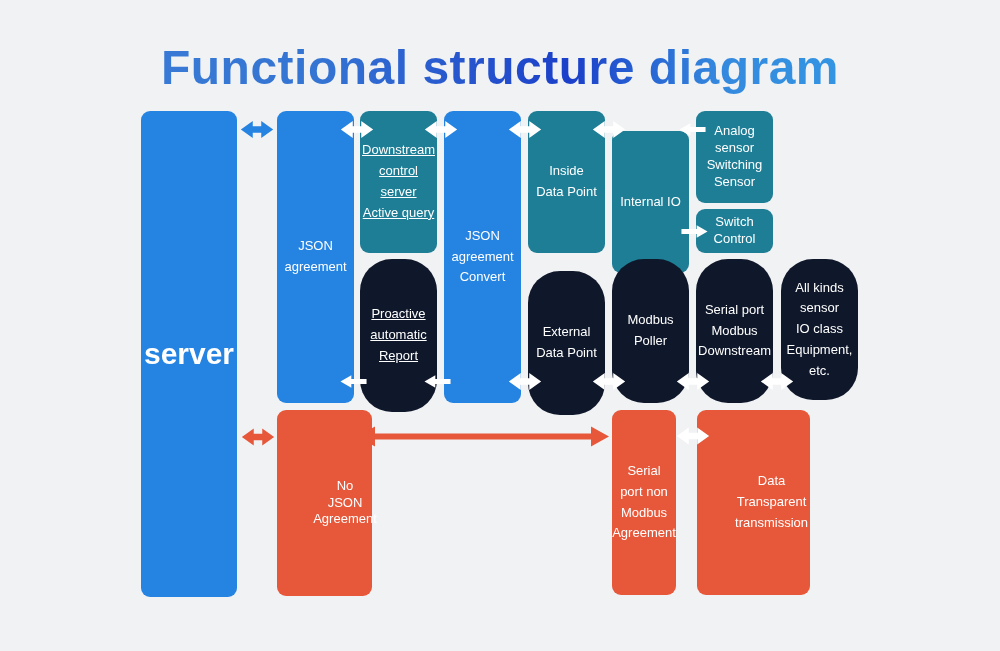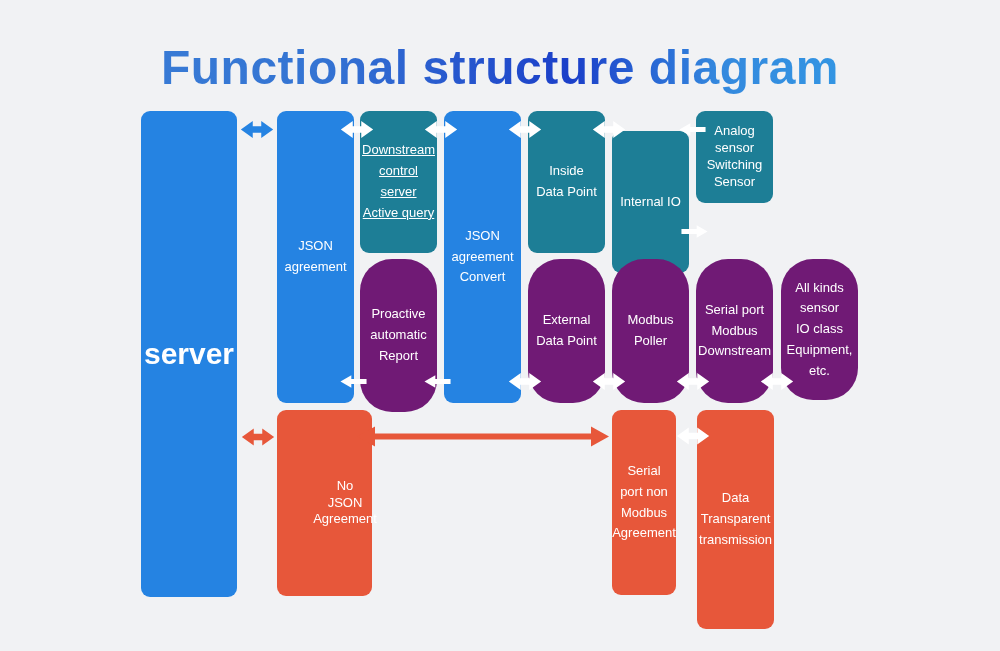--- a/index.html
+++ b/index.html
@@ -26,42 +26,42 @@
     position:absolute;
     border-radius:9px;
     color:#ffffff;
     display:flex;align-items:center;justify-content:center;
     text-align:center;
     font-size:13px;line-height:1.6;
     white-space:pre-line;
   }
   .blue{background:#2583e2;}
   .teal{background:#1d7e96;}
-  .navy{background:#701a75;border-radius:32px;}
+  .navy{background:#0f172a;border-radius:32px;}
   .orange{background:#e7573a;}
   .server-label{font-size:30px;font-weight:700;line-height:1;}
   .tight{line-height:1.3;}
   .arrow{position:absolute;display:block;}
   
   .n-server{left:141px;top:111px;width:96px;height:486px;}
   .n-json{left:277px;top:111px;width:77px;height:292px;}
   .n-down{left:360px;top:111px;width:77px;height:142px;text-decoration:underline;}
-  .n-proactive{left:360px;top:259px;width:77px;height:153px;}
+  .n-proactive{left:360px;top:259px;width:77px;height:153px;text-decoration:underline;}
   .n-convert{left:444px;top:111px;width:77px;height:292px;}
   .n-inside{left:528px;top:111px;width:77px;height:142px;}
-  .n-external{left:528px;top:259px;width:77px;height:144px;}
+  .n-external{left:528px;top:271px;width:77px;height:144px;}
   .n-internalio{left:612px;top:111px;width:77px;height:142px;margin-top:20px;}
   .n-modbuspoller{left:612px;top:259px;width:77px;height:144px;}
   .n-analog{left:696px;top:111px;width:77px;height:92px;}
   .n-switchctl{left:696px;top:209px;width:77px;height:44px;}
   .n-serialmodbus{left:696px;top:259px;width:77px;height:144px;}
   .n-allkinds{left:781px;top:259px;width:77px;height:141px;}
   .n-nojson{left:277px;top:410px;width:54px;height:186px;padding-left:41px;}
   .n-serialnon{left:612px;top:410px;width:64px;height:185px;}
-  .n-datatrans{left:697px;top:410px;width:77px;height:219px;}
+  .n-datatrans{left:697px;top:410px;width:77px;height:185px;padding-left:36px;}
 </style>
 </head>
 <body>
 
 <div class="stage">
 
   <div class="title">Functional structure diagram</div>
 
   <div class="box blue n-server">
     <span class="server-label">server</span>
@@ -82,20 +82,22 @@
 Data Point</div>
   <div class="box navy n-external">External
 Data Point</div>
   <div class="box teal n-internalio">Internal IO</div>
   <div class="box navy n-modbuspoller">Modbus
 Poller</div>
   <div class="box teal tight n-analog">Analog
 sensor
 Switching
 Sensor</div>
+  <div class="box teal tight n-switchctl">Switch
+Control</div>
   <div class="box navy n-serialmodbus">Serial port
 Modbus
 Downstream</div>
   <div class="box navy n-allkinds">All kinds
 sensor
 IO class
 Equipment,
 etc.</div>
   <div class="box orange tight n-nojson">No
 JSON

